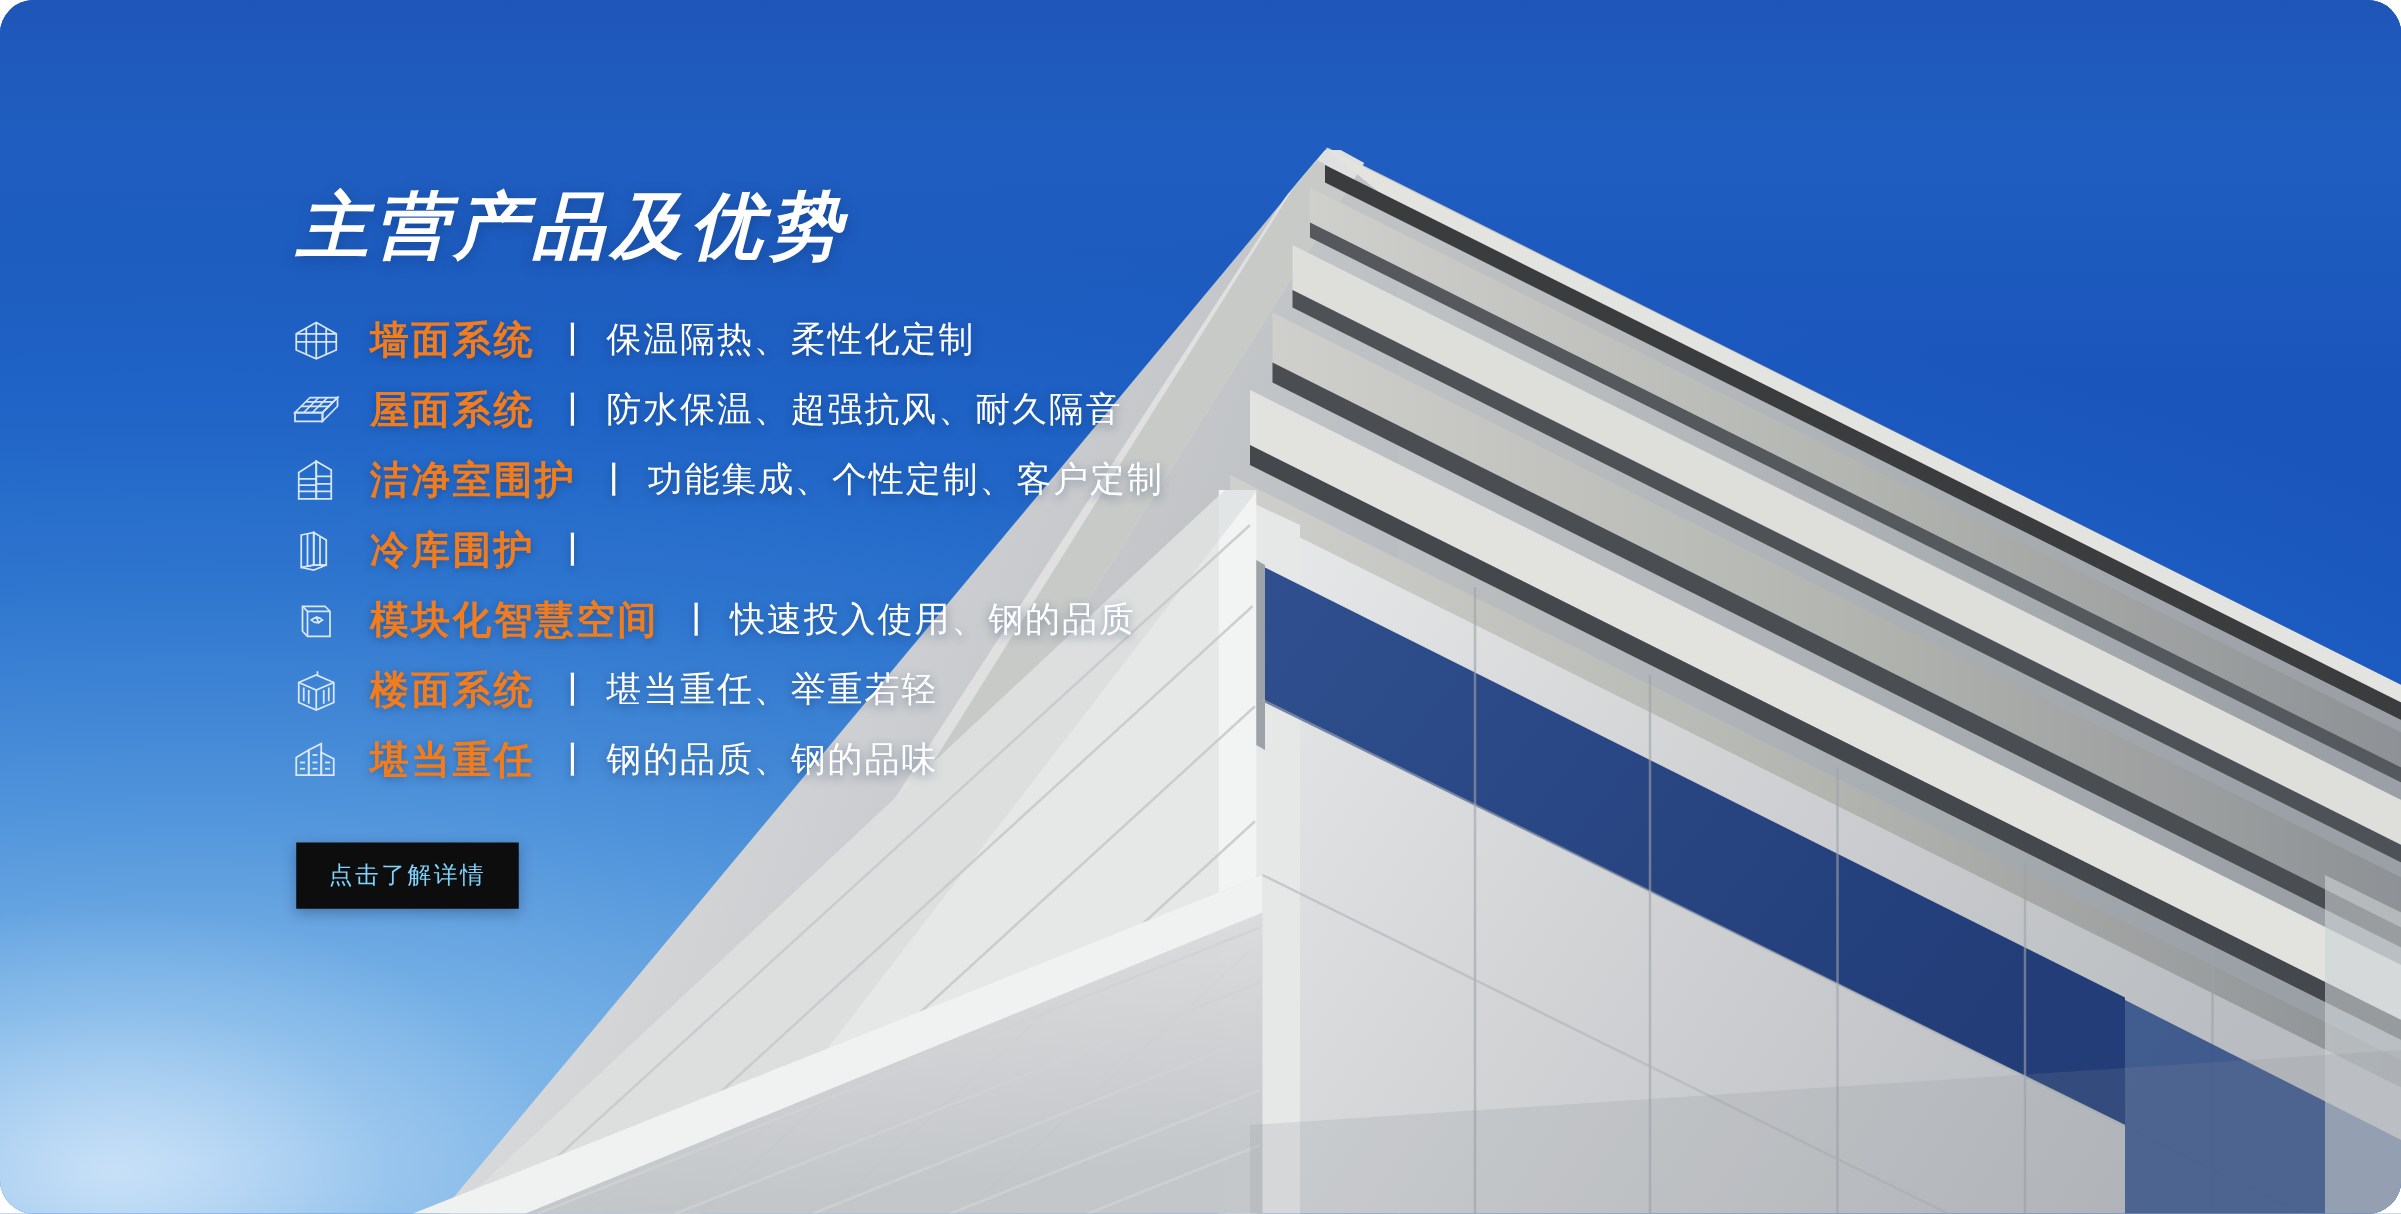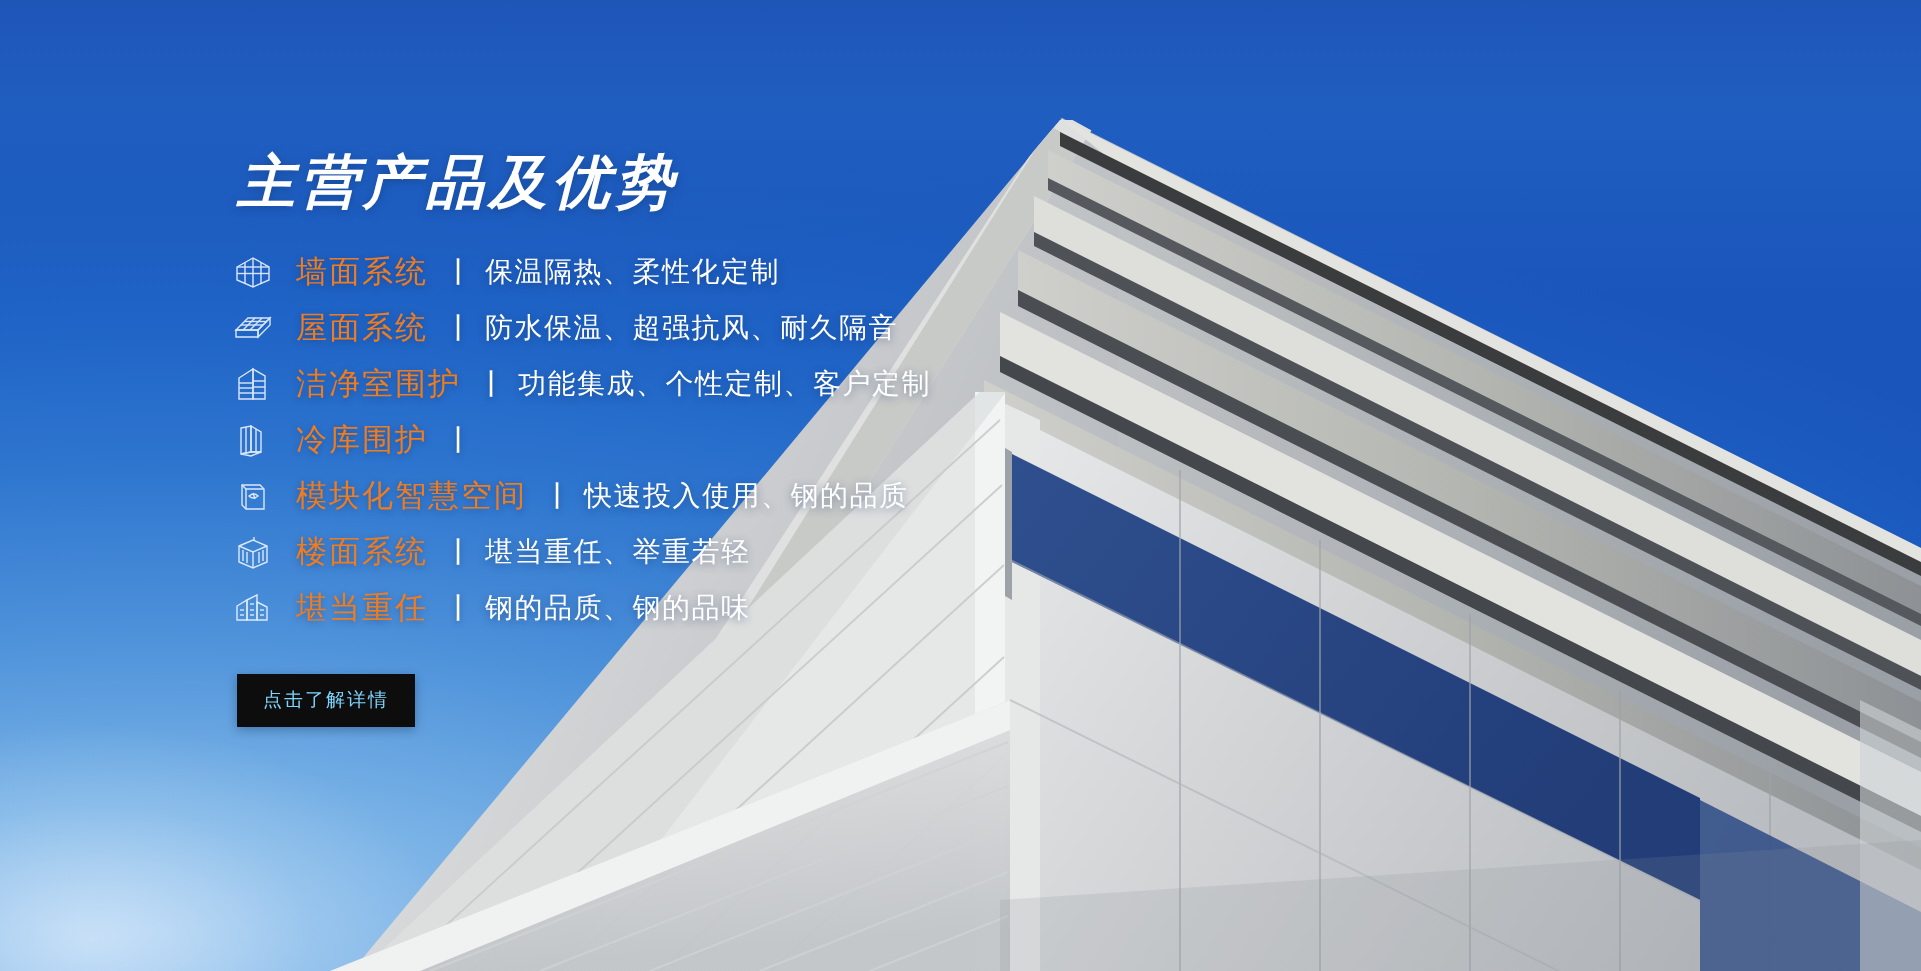--- a/index.html
+++ b/index.html
@@ -6,20 +6,21 @@
   html, body {
     width:1921px; height:971px;
     overflow:hidden;
     font-family:"Liberation Sans","DejaVu Sans",sans-serif;
   }
   #stage {
     position:relative;
     width:1921px; height:971px;
     background:#1f6fcf;
     overflow:hidden;
+    border-radius:27px;
   }
 
   
   .sky {
     position:absolute; inset:0;
     background:
       radial-gradient(120% 85% at 8% 96%, #9fc8ef 0%, #79b2e6 16%, #4e92da 36%, #2f76cf 56%, #1f64c6 74%, #1a55bb 100%);
   }
   .sky-top {
     position:absolute; left:0; top:0; right:0; height:300px;
@@ -64,21 +65,21 @@
   .ico {
     width:42px; height:40px;
     flex:0 0 42px;
     margin-right:22px;
     opacity:.92;
     display:flex; align-items:center; justify-content:center;
   }
   .ico svg { display:block; }
   .cat {
     color:#f07c1e;
-    font-weight:400;
+    font-weight:700;
     font-size:31px;
     letter-spacing:2px;
     text-shadow:0 2px 7px rgba(10,40,90,.40);
   }
   .sep {
     color:#ffffff;
     font-weight:700;
     font-size:27px;
     margin:0 13px 0 17px;
     transform:scaleX(.82);

